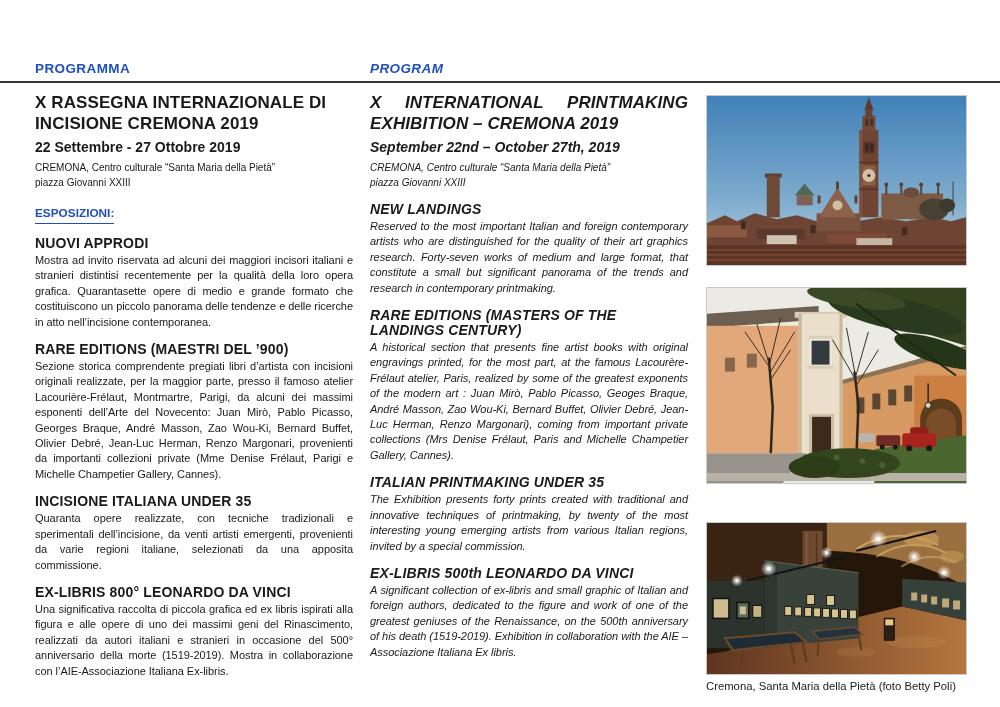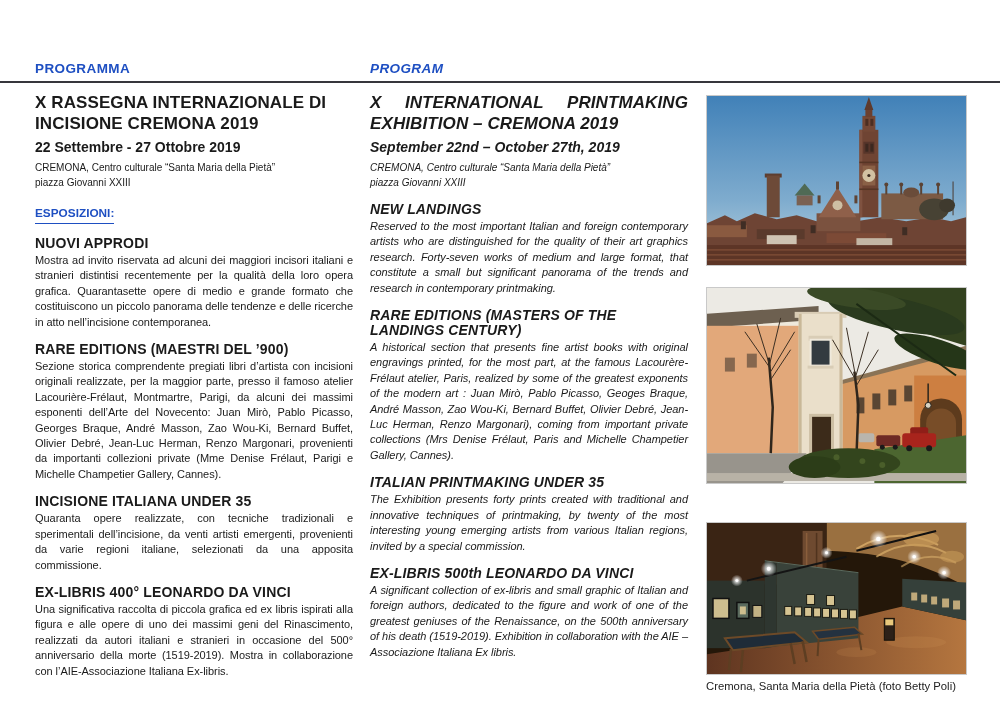--- a/index.html
+++ b/index.html
@@ -57,21 +57,21 @@
       </div>
       <div class="section">
         <div class="sec-heading">RARE EDITIONS (MAESTRI DEL ’900)</div>
         <p class="body">Sezione storica comprendente pregiati libri d’artista con incisioni originali realizzate, per la maggior parte, presso il famoso atelier Lacourière-Frélaut, Montmartre, Parigi, da alcuni dei massimi esponenti dell’Arte del Novecento: Juan Mirò, Pablo Picasso, Georges Braque, André Masson, Zao Wou-Ki, Bernard Buffet, Olivier Debré, Jean-Luc Herman, Renzo Margonari, provenienti da importanti collezioni private (Mme Denise Frélaut, Parigi e Michelle Champetier Gallery, Cannes).</p>
       </div>
       <div class="section">
         <div class="sec-heading">INCISIONE ITALIANA UNDER 35</div>
         <p class="body">Quaranta opere realizzate, con tecniche tradizionali e sperimentali dell’incisione, da venti artisti emergenti, provenienti da varie regioni italiane, selezionati da una apposita commissione.</p>
       </div>
       <div class="section">
-        <div class="sec-heading">EX-LIBRIS 400° LEONARDO DA VINCI</div>
+        <div class="sec-heading">EX-LIBRIS 800° LEONARDO DA VINCI</div>
         <p class="body">Una significativa raccolta di piccola grafica ed ex libris ispirati alla figura e alle opere di uno dei massimi geni del Rinascimento, realizzati da autori italiani e stranieri in occasione del 500° anniversario della morte (1519-2019). Mostra in collaborazione con l’AIE-Associazione Italiana Ex-libris.</p>
       </div>
     </div>
 </section>
 
 <section class="col col-en">
   <div class="title">
     <div class="tline1">X INTERNATIONAL PRINTMAKING</div>
     <div class="tline2">EXHIBITION – CREMONA 2019</div>
   </div>

